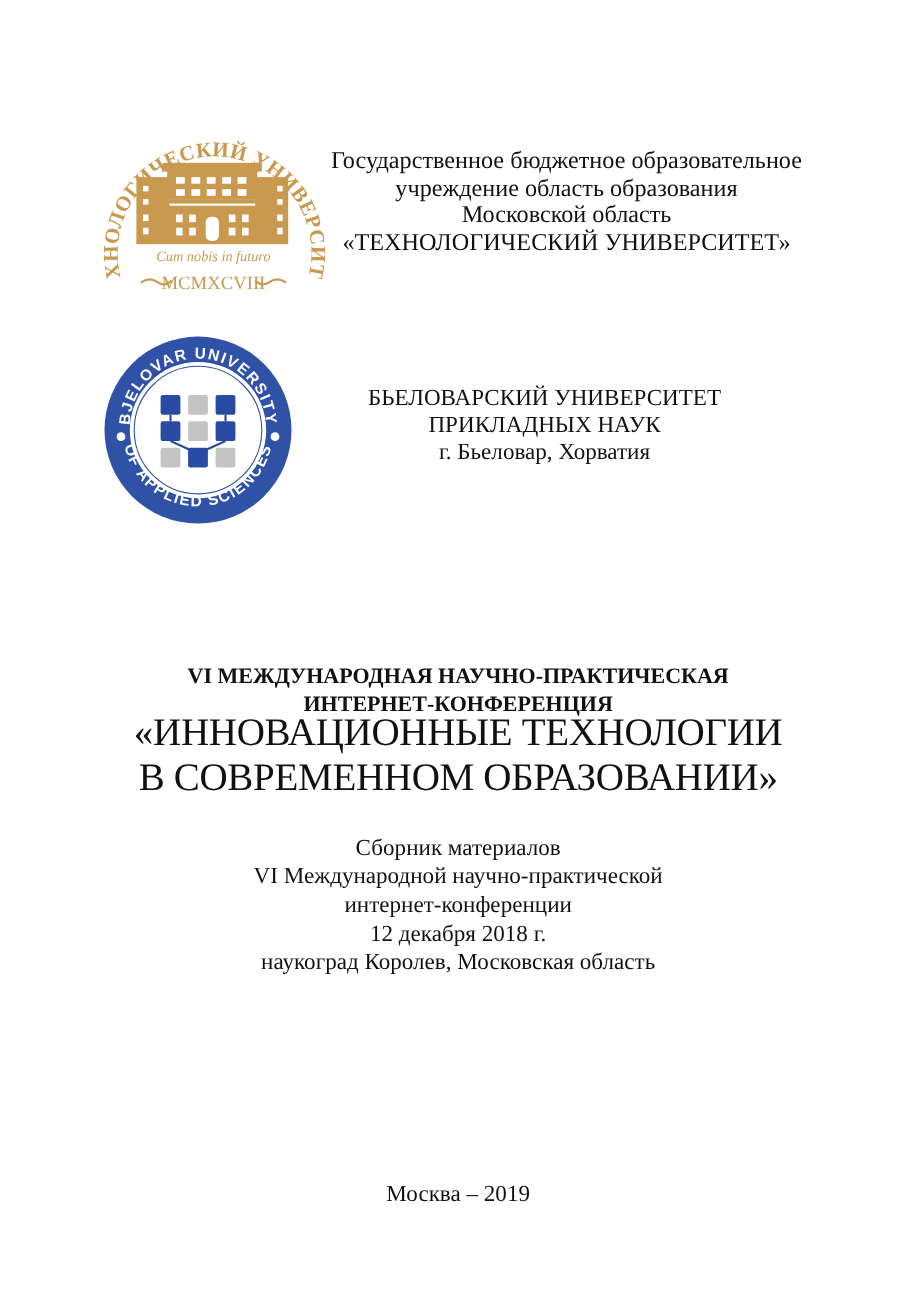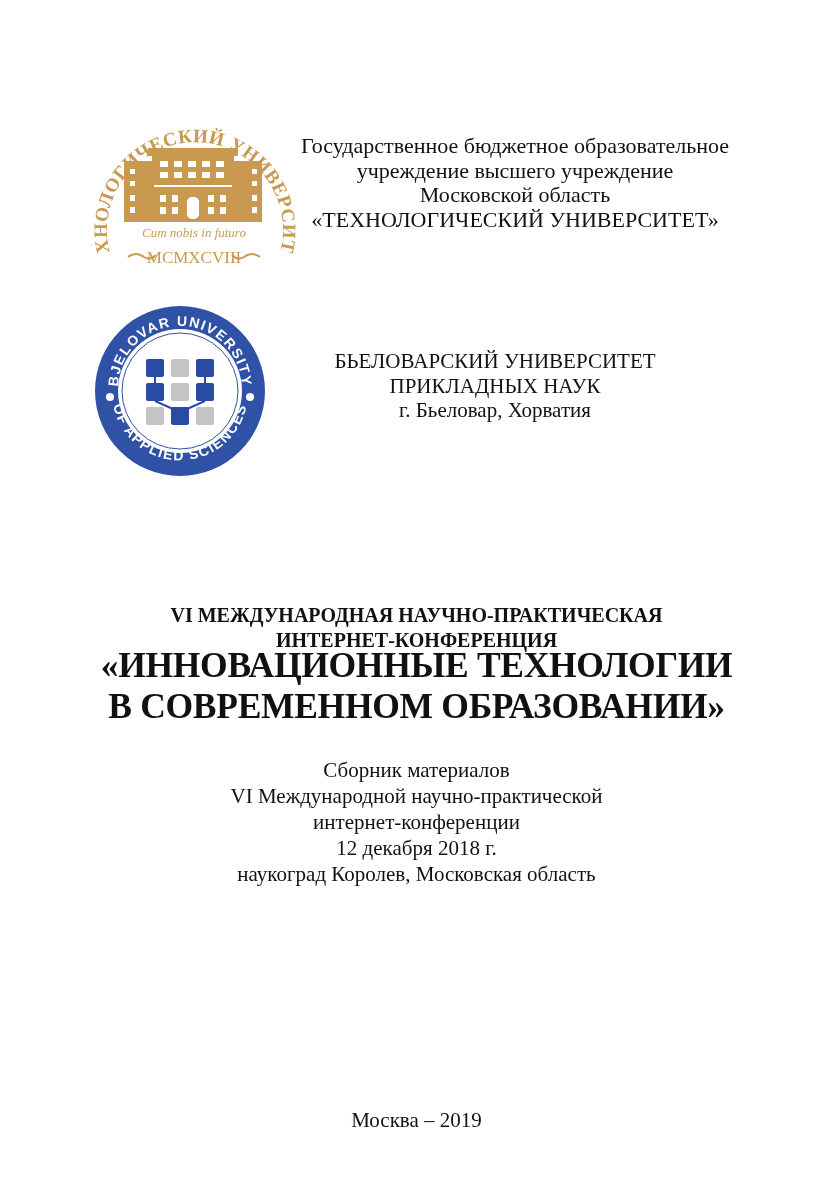--- a/index.html
+++ b/index.html
@@ -5,23 +5,23 @@
   html, body { margin: 0; padding: 0; background: #ffffff; }
   body { width: 833px; height: 1182px; position: relative; overflow: hidden;
          font-family: "Liberation Serif", "DejaVu Serif", serif; color: #111; }
   .abs { position: absolute; }
   .center { text-align: center; }
   .logo1 { left: 88px; top: 103px; width: 212px; height: 165px; }
   .logo2 { left: 93px; top: 304px; width: 174px; height: 174px; }
   .inst1 { left: 290px; top: 134px; width: 450px; font-size: 22px; line-height: 24.5px; }
   .inst2 { left: 300px; top: 349px; width: 390px; font-size: 21px; line-height: 24.5px; }
   .conf-type { left: 60px; top: 563px; width: 713px; font-size: 20px; font-weight: bold; line-height: 25px; margin-top: 40px; }
-  .conf-title { left: 40px; top: 645px; width: 753px; font-size: 35.5px; font-weight: bold; line-height: 41px; letter-spacing: -0.3px; }
+  .conf-title { left: 40px; top: 645px; width: 753px; font-size: 35.5px; font-weight: normal; line-height: 41px; letter-spacing: -0.3px; }
   .collection { left: 120px; top: 757px; width: 593px; font-size: 21px; line-height: 26px; }
-  .footer { left: 250px; top: 1073px; width: 333px; font-size: 21px; margin-top: 35px; }
+  .footer { left: 250px; top: 1073px; width: 333px; font-size: 21px; }
   .line { display: block; white-space: nowrap; }
 </style>
 </head>
 <body>
 
 <div class="abs logo1">
   <svg width="212" height="165" viewBox="0 0 212 165">
     <defs>
       <path id="arc1" d="M 22 150 A 88 88 0 1 1 192 150" fill="none"></path>
     </defs>
@@ -69,21 +69,21 @@
     </g>
     <text x="106" y="134" text-anchor="middle" font-family="Liberation Serif, serif" font-style="italic" font-size="13" fill="#C9994F">Cum nobis in futuro</text>
     <text x="106" y="160" text-anchor="middle" font-family="Liberation Serif, serif" font-size="17" fill="#C9994F">MCMXCVIII</text>
     <path d="M 40 154 q 8 -6 16 0 q 6 4 12 -2" stroke="#C9994F" stroke-width="2" fill="none"></path>
     <path d="M 172 154 q -8 -6 -16 0 q -6 4 -12 -2" stroke="#C9994F" stroke-width="2" fill="none"></path>
   </svg>
 </div>
 
 <div class="abs inst1 center">
   <span class="line">Государственное бюджетное образовательное</span>
-  <span class="line">учреждение высшего учреждение</span>
+  <span class="line">учреждение область образования</span>
   <span class="line">Московской область</span>
   <span class="line">«ТЕХНОЛОГИЧЕСКИЙ УНИВЕРСИТЕТ»</span>
 </div>
 
 <div class="abs logo2">
   <svg width="174" height="174" viewBox="0 0 174 174">
     <defs>
       <path id="arcTop" d="M 26 95 A 62 62 0 1 1 148 95" fill="none"></path>
       <path id="arcBot" d="M 20 100 A 68 68 0 0 0 154 100" fill="none"></path>
     </defs>

